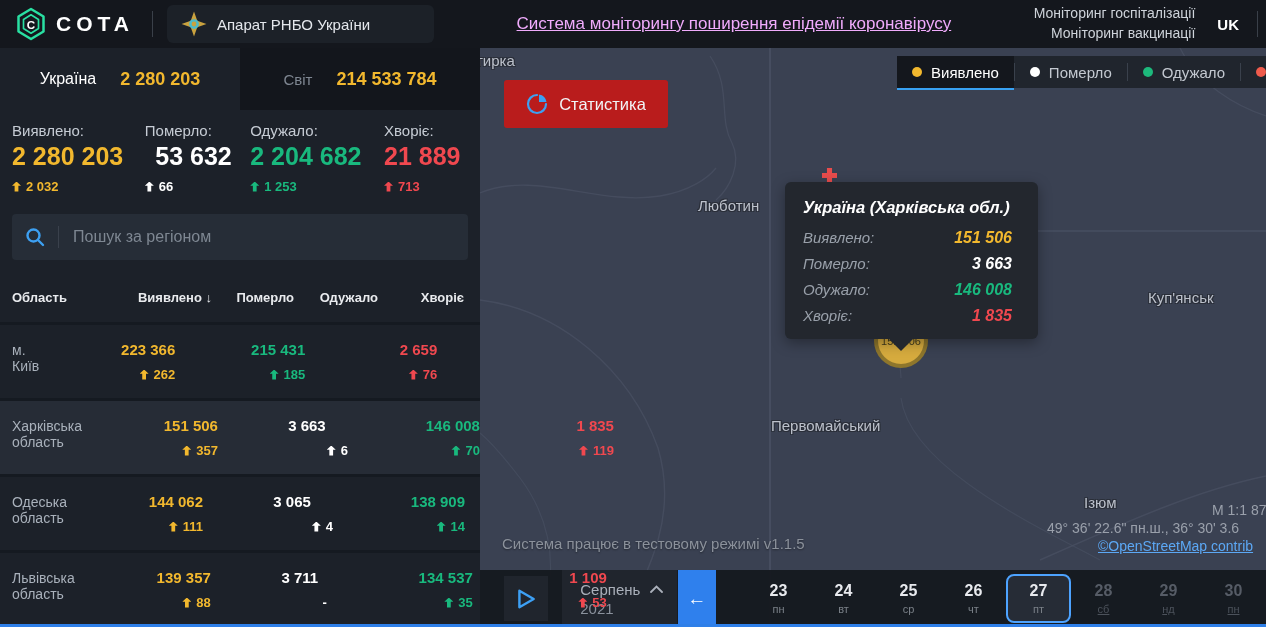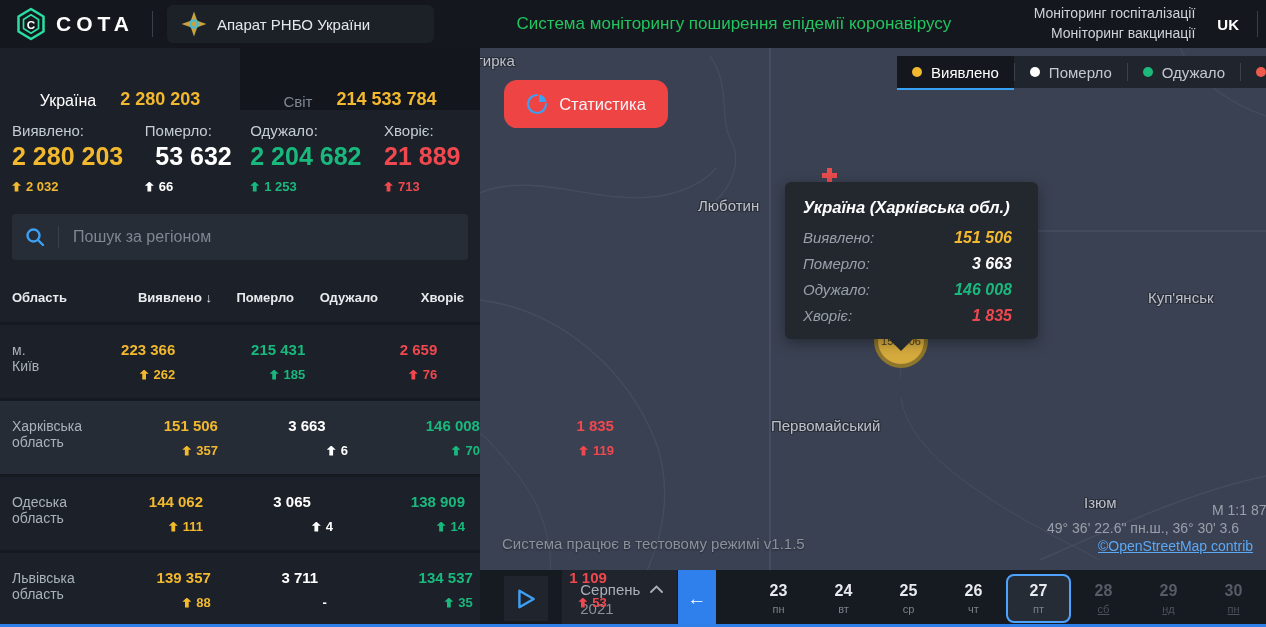--- a/index.html
+++ b/index.html
@@ -9,29 +9,29 @@
 
   
   .header { position:absolute; top:0; left:0; right:0; height:48px; background:#14171d;
     display:flex; align-items:center; z-index:50; }
   .brand { display:flex; align-items:center; gap:10px; padding:0 18px 0 16px; }
   .brand-name { color:#fff; font-size:21px; font-weight:800; letter-spacing:5px; }
   .hdr-divider { width:1px; height:26px; background:#3a4049; }
   .org { display:flex; align-items:center; gap:10px; background:#1c2128; border-radius:6px;
     padding:6px 64px 6px 14px; margin-left:14px; }
   .org-label { color:#e4e7ec; font-size:15px; }
-  .hdr-title { flex:1; text-align:center; color:#22c55e; font-size:17px; }
+  .hdr-title { flex:1; text-align:center; color:#f0abfc; font-size:17px;text-decoration:underline; }
   .hdr-links { text-align:right; color:#ced3da; font-size:14px; line-height:1.4; }
   .hdr-links div { cursor:pointer; }
   .hdr-lang { color:#fff; font-size:15px; font-weight:700; margin:0 18px 0 22px; }
 
   
   .panel { position:absolute; top:48px; left:0; width:480px; bottom:0; background:#1c2129; z-index:40; }
   .tabs { display:flex; height:62px; }
-  .tab { flex:1; display:flex; align-items:flex-end; justify-content:center; gap:24px; cursor:pointer; }
+  .tab { flex:1; display:flex; align-items:center; justify-content:center; gap:24px; cursor:pointer; }
   .tab-ua { background:#1c2129; }
   .tab-world { background:#13161c; }
   .tab-label { font-size:16px; color:#fff; }
   .tab-world .tab-label { color:#7f8792; font-size:15px; }
   .tab-value { color:#f2b82e; font-size:18px; font-weight:700; }
 
   .stats { display:flex; padding:12px 12px 0 12px; }
   .stat { padding-right:8px; }
   .stat:nth-child(1){ width:140px; } .stat:nth-child(2){ width:111px; }
   .stat:nth-child(3){ width:141px; } .stat:nth-child(4){ width:84px; }
@@ -61,22 +61,22 @@
   .td-region { text-align:left; color:#a9b1bb; font-size:14px; padding-top:1px; }
   .td-val { font-size:15px; font-weight:700; white-space:nowrap; }
   .td-delta { font-size:13px; font-weight:700; margin-top:9px; display:flex; justify-content:flex-end; align-items:center; }
 
   
   .map { position:absolute; top:48px; left:480px; right:0; bottom:0; background:#3a4152; overflow:hidden; z-index:10; }
   .map svg.roads { position:absolute; top:0; left:0; }
   .map-label { position:absolute; color:#bcc1cb; font-size:15px; white-space:nowrap;
     text-shadow:-1px -1px 0 #2a2e38, 1px -1px 0 #2a2e38, -1px 1px 0 #2a2e38, 1px 1px 0 #2a2e38; }
 
-  .stats-btn { position:absolute; left:24px; top:32px; width:164px; height:48px; background:#ef4444;
-    border-radius:13px; display:flex; align-items:center; justify-content:center; gap:11px; cursor:pointer; }
+  .stats-btn { position:absolute; left:24px; top:32px; width:164px; height:48px; background:#b91c1c;
+    border-radius:3px; display:flex; align-items:center; justify-content:center; gap:11px; cursor:pointer; }
   .stats-btn span { color:#f2f4f7; font-size:16.5px; }
 
   .legend { position:absolute; left:417px; top:8px; height:32px; display:flex; align-items:stretch;
     background:#20252d; border-radius:4px; white-space:nowrap; }
   .legend-item { display:flex; align-items:center; gap:9px; padding:0 15px; color:#c3c8d0;
     font-size:15px; cursor:pointer; position:relative; }
   .legend-item.active { background:#14171d; color:#fff; }
   .legend-item.active::after { content:""; position:absolute; left:0; right:0; bottom:-2px; height:2px; background:#38a1f2; }
   .legend-sep { width:1px; background:#3a414c; margin:7px 0; }
   .dot { width:10px; height:10px; border-radius:50%; }

